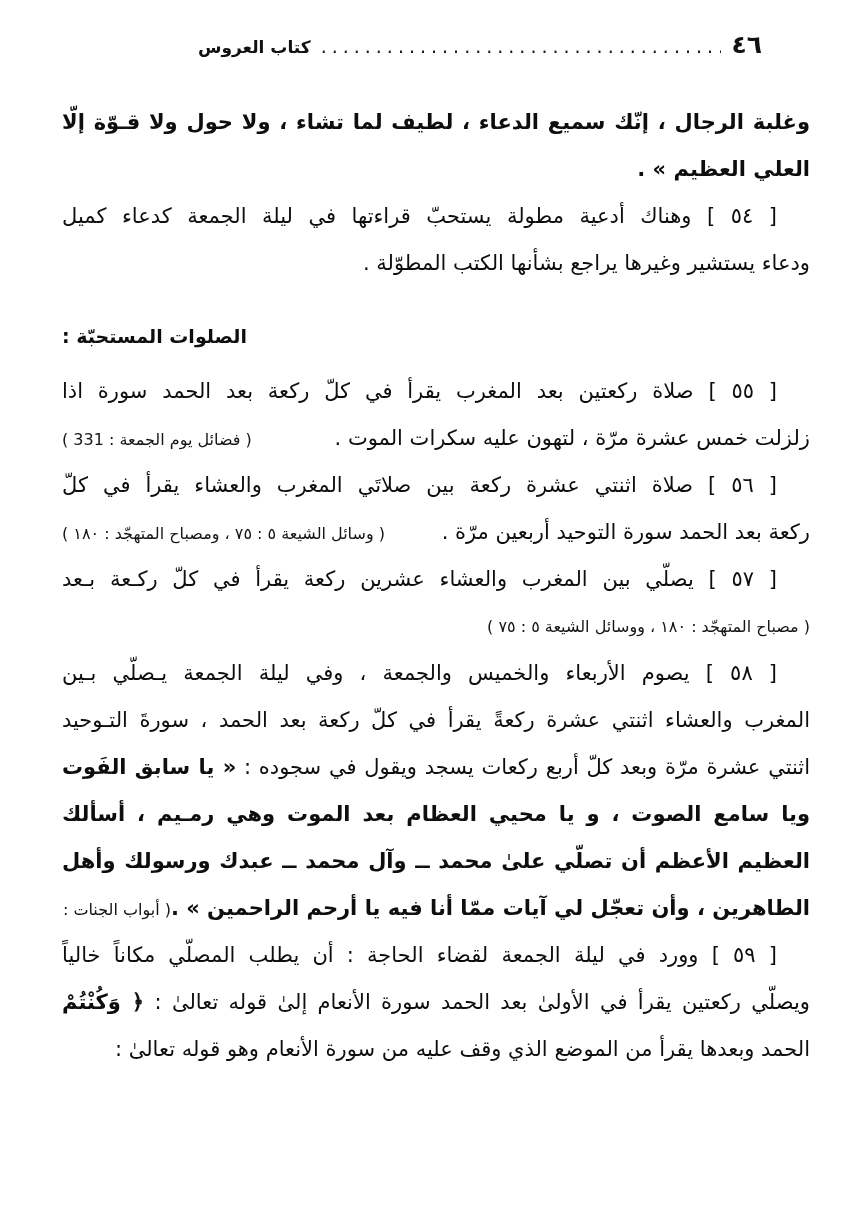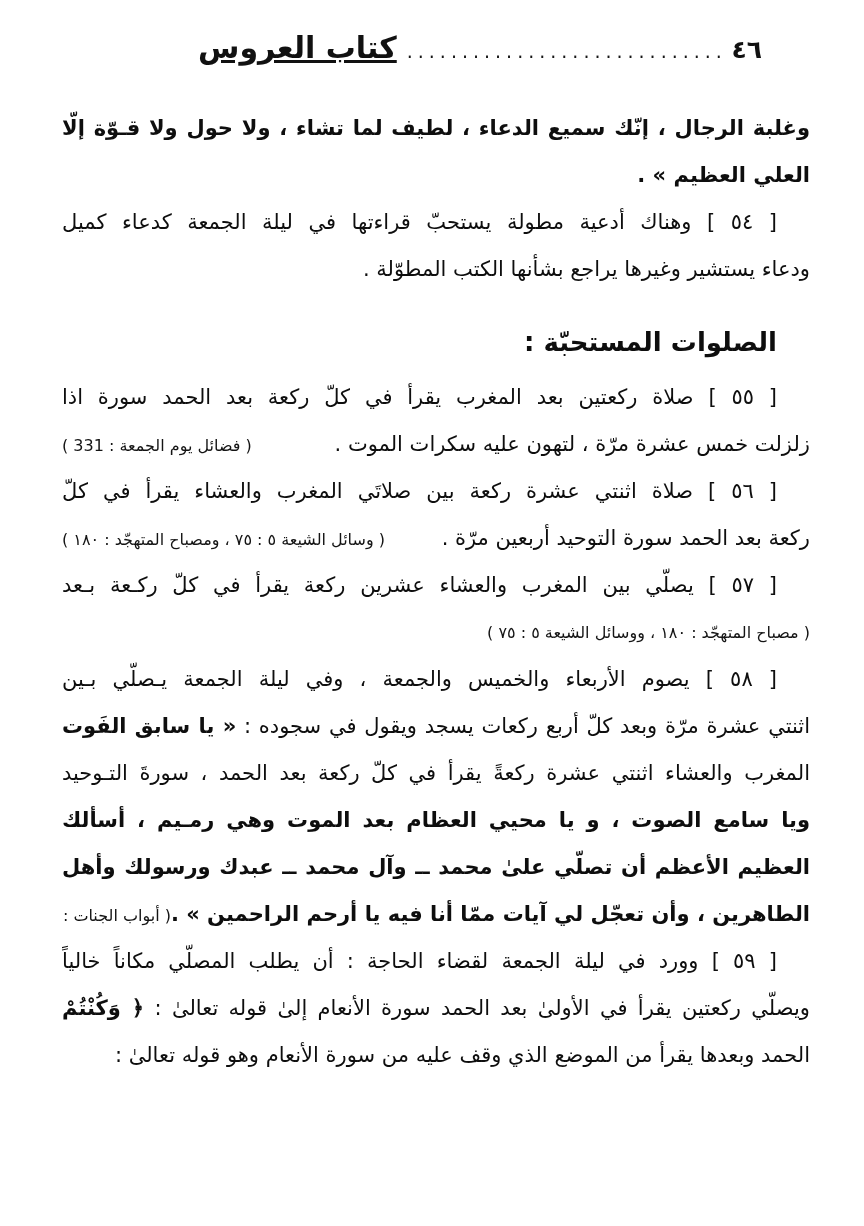--- a/index.html
+++ b/index.html
@@ -7,21 +7,21 @@
     width:864px;height:1226px;background:#ffffff;color:#111;
     font-family:"DejaVu Sans", sans-serif;
     position:relative;overflow:hidden;box-sizing:border-box;
   }
   
   .header{
     display:flex;align-items:baseline;direction:ltr;
     margin:30px 102px 0 198px;
   }
   .header .title{
-    font-weight:bold;font-size:30px;white-space:nowrap;direction:rtl;text-decoration:underline;
+    font-weight:bold;font-size:17px;white-space:nowrap;direction:rtl;
   }
   .header .leader{
     flex:1;overflow:hidden;white-space:nowrap;
     font-size:19px;letter-spacing:5px;color:#161616;
     margin:0 10px;direction:ltr;
   }
   .header .pagenum{
     font-weight:bold;font-size:25px;white-space:nowrap;direction:rtl;
   }
   
@@ -33,22 +33,22 @@
   .line{height:47px;overflow:hidden;}
   .justify{text-align:justify;text-align-last:justify;}
   .start{text-align:start;}
   .indent{text-indent:33px;}
   .cite-line{display:flex;justify-content:space-between;align-items:baseline;}
   .line-main{white-space:nowrap;}
   .cite{font-size:16px;white-space:nowrap;color:#141414;}
   .seg-b{font-weight:bold;}
   .seg-s{font-size:16px;font-weight:normal;}
   .heading{
-    font-weight:bold;font-size:26px;line-height:47px;
-    padding-right:33px;margin:26px 0 8px 0;text-align:right;
+    font-weight:bold;font-size:19px;line-height:47px;
+    padding-right:33px;margin:26px 0 8px 0;text-align:left;
   }
 </style>
 </head>
 <body>
 
 <div class="page">
   <div class="header">
     <span class="title">كتاب العروس</span>
     <span class="leader">...........................................................................</span>
     <span class="pagenum">٤٦</span>
@@ -78,22 +78,22 @@
         </div>
       </div>
       <div class="para">
         <div class="line justify indent"><span class="seg-n">[ ٥٧ ] يصلّي بين المغرب والعشاء عشرين ركعة يقرأ في كلّ ركـعة بـعد</span></div>
         <div class="line start cite-line">
           <span class="cite">( مصباح المتهجّد : ١٨٠ ، ووسائل الشيعة ٥ : ٧٥ )</span>
         </div>
       </div>
       <div class="para">
         <div class="line justify indent"><span class="seg-n">[ ٥٨ ] يصوم الأربعاء والخميس والجمعة ، وفي ليلة الجمعة يـصلّي بـين</span></div>
+        <div class="line justify"><span class="seg-n">المغرب والعشاء اثنتي عشرة ركعةً يقرأ في كلّ ركعة بعد الحمد ، سورةَ التـوحيد</span></div>
         <div class="line justify"><span class="seg-n">اثنتي عشرة مرّة وبعد كلّ أربع ركعات يسجد ويقول في سجوده : </span><span class="seg-b">« يا سابق الفَوت</span></div>
-        <div class="line justify"><span class="seg-n">المغرب والعشاء اثنتي عشرة ركعةً يقرأ في كلّ ركعة بعد الحمد ، سورةَ التـوحيد</span></div>
         <div class="line justify"><span class="seg-b">ويا سامع الصوت ، و يا محيي العظام بعد الموت وهي رمـيم ، أسألك بـاسمك</span></div>
         <div class="line justify"><span class="seg-b">العظيم الأعظم أن تصلّي علىٰ محمد ــ وآل محمد ــ عبدك ورسولك وأهل بـيته</span></div>
         <div class="line start cite-line">
           <span class="line-main"><span class="seg-b">الطاهرين ، وأن تعجّل لي آيات ممّا أنا فيه يا أرحم الراحمين » .</span></span>
           <span class="cite">( أبواب الجنات : ١١٣ )</span>
         </div>
       </div>
       <div class="para">
         <div class="line justify indent"><span class="seg-n">[ ٥٩ ] وورد في ليلة الجمعة لقضاء الحاجة : أن يطلب المصلّي مكاناً خالياً</span></div>
         <div class="line justify"><span class="seg-n">ويصلّي ركعتين يقرأ في الأولىٰ بعد الحمد سورة الأنعام إلىٰ قوله تعالىٰ : </span><span class="seg-b">﴿ وَكُنْتُمْ</span></div>

